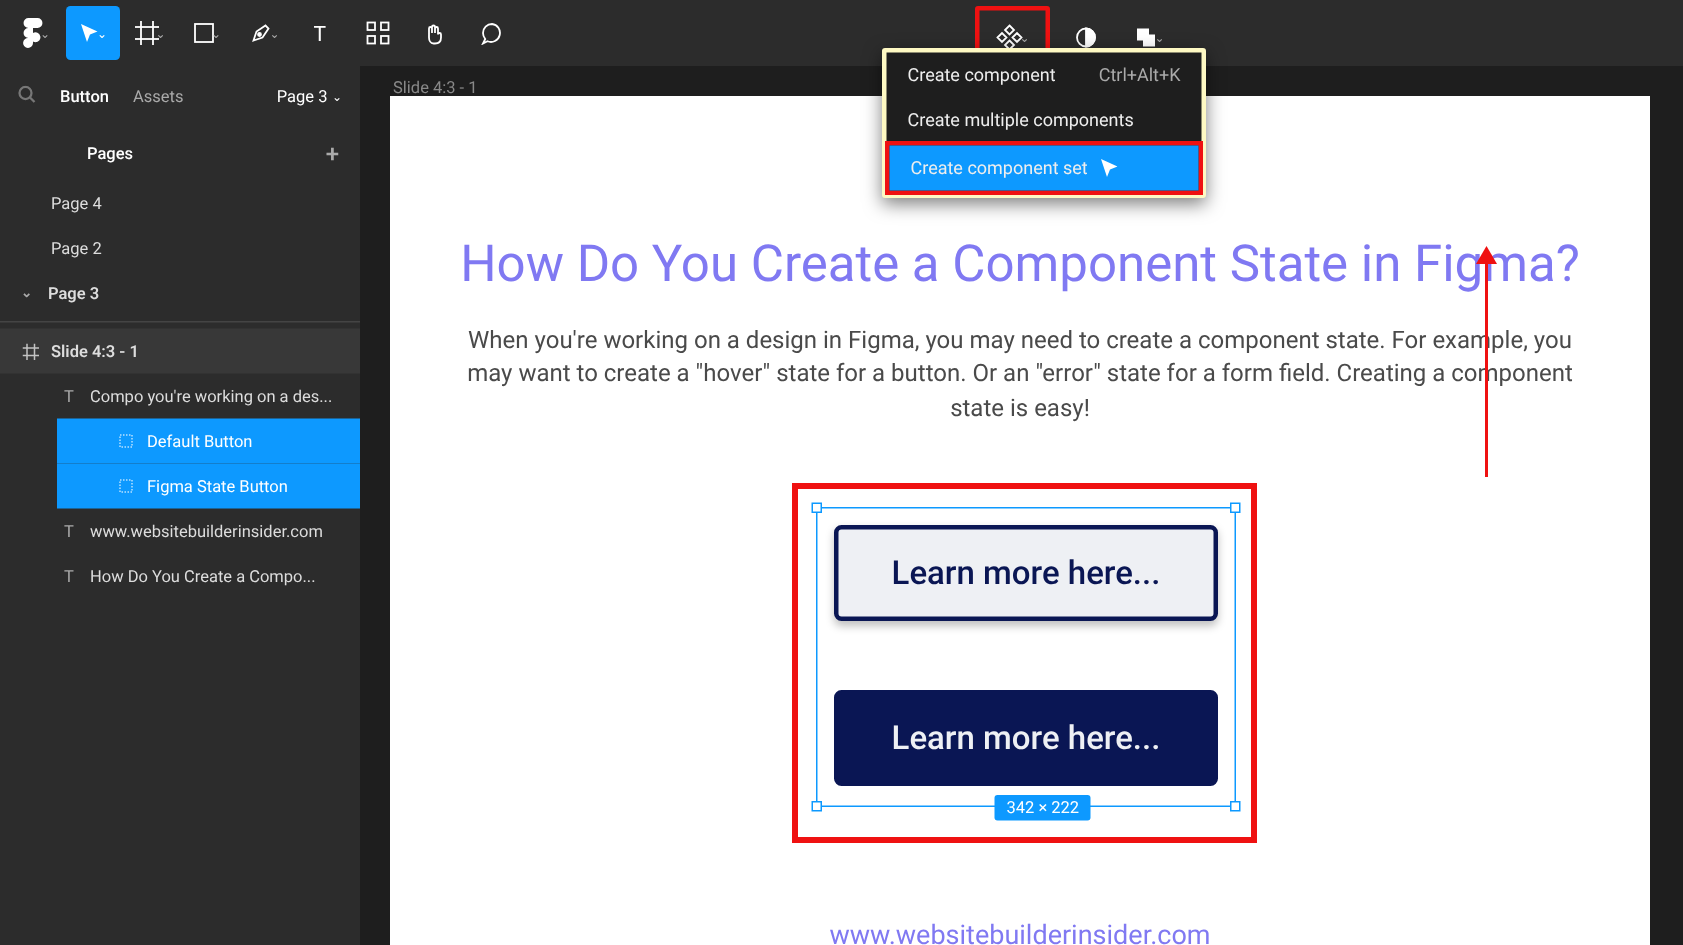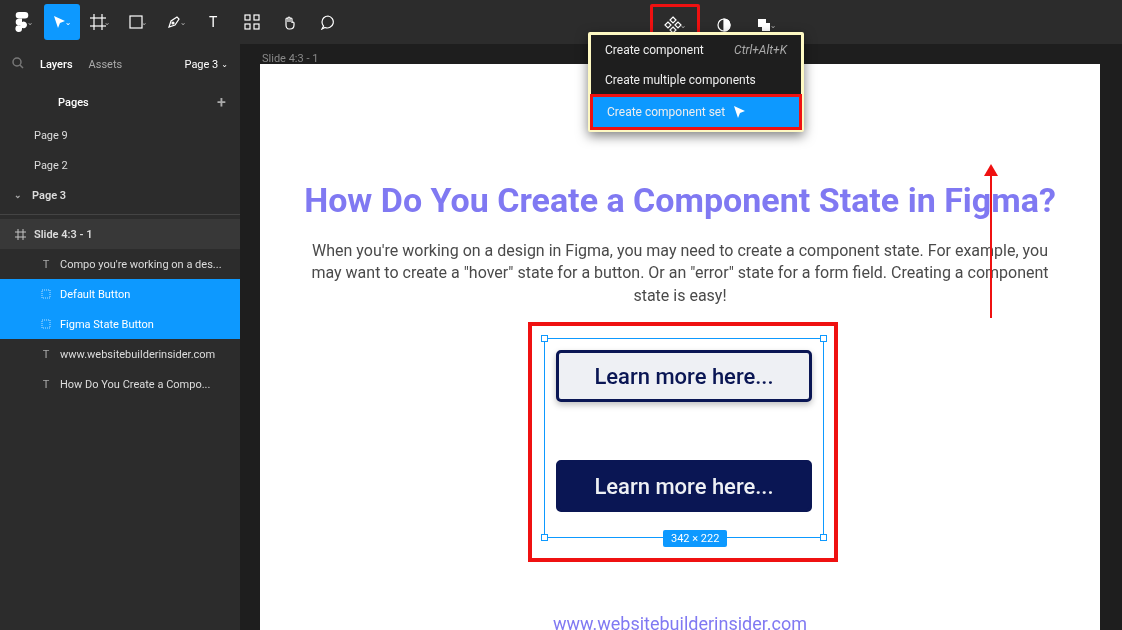--- a/index.html
+++ b/index.html
@@ -24,52 +24,52 @@
     .sidebar-tabs .tab.active { color: #fff; font-weight: 500; }
     .sidebar-tabs .page-select { margin-left: auto; color: #fff; cursor: pointer; font-size: 11px; display: flex; align-items: center; gap: 3px; }
     .search-icon { opacity: 0.6; }
     
     .sidebar-section-header { display: flex; align-items: center; justify-content: space-between; height: 36px; padding: 0 14px; font-weight: 500; color: #fff; margin-left: 44px; }
     .sidebar-section-header .plus { font-size: 16px; color: #aaa; cursor: pointer; }
     
     .sidebar-item { display: flex; align-items: center; height: 30px; padding: 0 14px; color: #ddd; cursor: pointer; gap: 8px; }
     .sidebar-item.indented { padding-left: 34px; }
     .sidebar-item.more-indented { padding-left: 40px; }
-    .sidebar-item.selected { background: #0d99ff; color: #fff; }
+    .sidebar-item.selected { background: #0d99ff; color: #fff; margin-left: 38px; }
     .sidebar-item.bold { font-weight: 600; }
     .sidebar-item .chev { width: 10px; font-size: 9px; color: #aaa; }
     .sidebar-item .layer-icon { width: 12px; display: flex; justify-content: center; opacity: 0.7; }
     
     .sidebar-divider { height: 1px; background: #444; margin: 4px 0; }
     
     
     .canvas { flex: 1; background: #1e1e1e; position: relative; overflow: hidden; }
     .canvas-label { position: absolute; top: 8px; left: 22px; color: #888; font-size: 11px; }
     .artboard { position: absolute; top: 20px; left: 20px; width: 840px; height: 600px; background: #fff; }
     
-    .slide-title { text-align: center; font-size: 34px; font-weight: 700; color: #8079f2; margin-top: 116px; padding: 0 16px; }
+    .slide-title { text-align: center; font-size: 34px; font-weight: 400; color: #8079f2; margin-top: 92px; padding: 0 16px; }
     .slide-desc { text-align: center; font-size: 16px; color: #4a4a4a; margin-top: 20px; padding: 0 50px; line-height: 1.4; }
     .slide-footer { position: absolute; bottom: 30px; left: 0; right: 0; text-align: center; font-size: 18px; color: #8079f2; }
     
     
     .buttons-outer { position: absolute; top: 258px; left: 268px; width: 310px; height: 240px; border: 4px solid #ef1111; padding: 16px; }
     .buttons-sel { position: absolute; top: 12px; left: 12px; width: 280px; height: 200px; border: 1px solid #0d99ff; }
     .sel-handle { width: 7px; height: 7px; background: #fff; border: 1px solid #0d99ff; position: absolute; }
     .sel-handle.tl { top: -4px; left: -4px; } .sel-handle.tr { top: -4px; right: -4px; }
     .sel-handle.bl { bottom: -4px; left: -4px; } .sel-handle.br { bottom: -4px; right: -4px; }
-    .demo-btn { position: absolute; width: 256px; height: 52px; border: 3px solid #0a1654; border-radius: 5px; display: flex; align-items: center; justify-content: center; font-size: 22px; font-weight: 500; }
+    .demo-btn { position: absolute; width: 256px; height: 64px; border: 3px solid #0a1654; border-radius: 5px; display: flex; align-items: center; justify-content: center; font-size: 22px; font-weight: 500; }
     .demo-btn.light { top: 24px; left: 24px; background: #eef0f4; color: #0a1654; box-shadow: 0 3px 6px rgba(0,0,0,0.25); }
     .demo-btn.dark { top: 134px; left: 24px; background: #0a1654; color: #eef0f4; }
     .size-badge { position: absolute; bottom: -10px; left: 118px; background: #0d99ff; color: #fff; font-size: 11px; padding: 2px 8px; border-radius: 2px; }
     
     
     .context-menu { position: absolute; top: 32px; left: 588px; background: #1e1e1e; border: 3px solid #fef9c3; border-radius: 2px; font-size: 12px; min-width: 216px; z-index: 100; box-shadow: 0 4px 12px rgba(0,0,0,0.5); }
     .menu-item { display: flex; justify-content: space-between; padding: 8px 14px; color: #eee; cursor: pointer; }
     .menu-item.highlighted { background: #0d99ff; }
-    .menu-item .shortcut { color: #aaa; font-style: italic; }
+    .menu-item .shortcut { color: #aaa; }
     .menu-wrapper { border: 3px solid #ef1111; margin: -1px; }
     
     
     .arrow-line { position: absolute; top: 124px; left: 750px; width: 2px; height: 150px; background: #ef1111; z-index: 50; }
     .arrow-head { position: absolute; top: 120px; left: 744px; width: 0; height: 0; border-left: 7px solid transparent; border-right: 7px solid transparent; border-bottom: 12px solid #ef1111; z-index: 51; }
   </style>
 </head>
 <body>
 
 <div class="toolbar">
@@ -179,33 +179,33 @@
 <div class="main">
 
   <div class="sidebar">
     <div class="sidebar-tabs">
       <span class="search-icon">
         <svg width="12" height="12" viewBox="0 0 12 12" fill="none" stroke="#aaa" stroke-width="1.5">
             <circle cx="5" cy="5" r="4"></circle>
             <line x1="8" y1="8" x2="11" y2="11"></line>
           </svg>
       </span>
-      <span class="tab active">Layers</span>
+      <span class="tab active">Button</span>
       <span class="tab">Assets</span>
       <span class="page-select">
         <span>Page 3</span>
         <span style="font-size:8px">⌄</span>
       </span>
     </div>
 
     <div class="sidebar-section-header">
       <span>Pages</span>
       <span class="plus">+</span>
     </div>
-    <div class="sidebar-item indented">Page 9</div>
+    <div class="sidebar-item indented">Page 4</div>
     <div class="sidebar-item indented">Page 2</div>
     <div class="sidebar-item bold">
       <span class="chev">⌄</span>
       <span>Page 3</span>
     </div>
 
     <div class="sidebar-divider"></div>
 
     <div class="sidebar-item bold" style="background:#383838">
       <span class="layer-icon">

